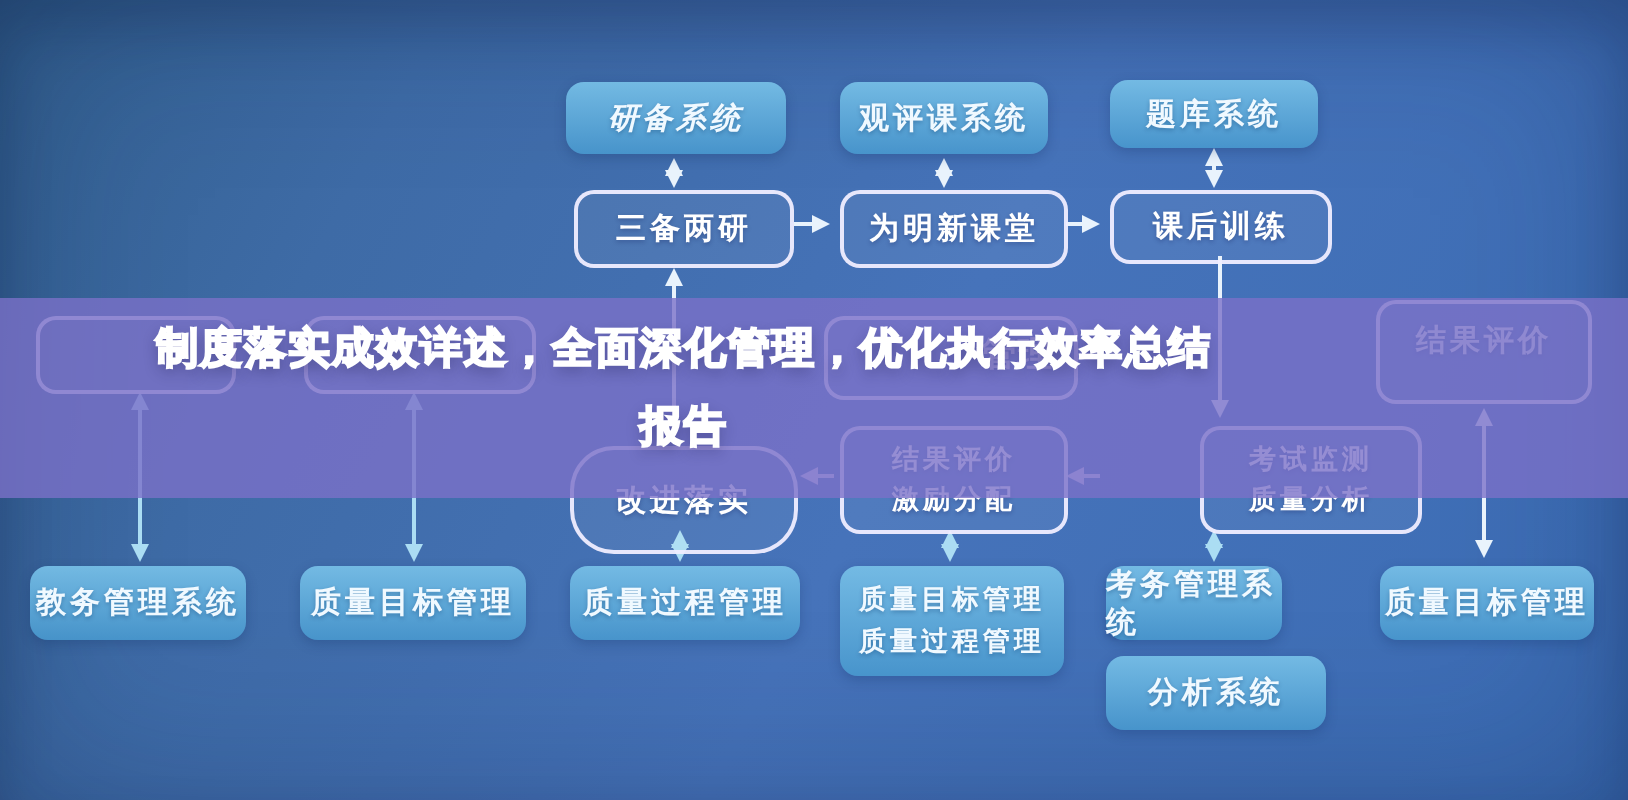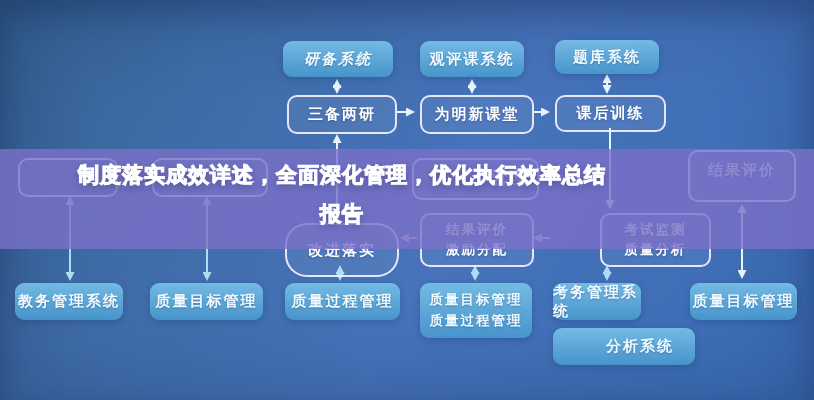--- a/index.html
+++ b/index.html
@@ -149,21 +149,21 @@
   <div class="sys two node" style="left:420px;top:283px;width:112px;height:55px;">
     <span class="ln">质量目标管理</span>
     <span class="ln">质量过程管理</span>
   </div>
   <div class="sys node" style="left:553px;top:283px;width:88px;height:37px;">
     <span>考务管理系统</span>
   </div>
   <div class="sys node" style="left:690px;top:283px;width:107px;height:37px;">
     <span>质量目标管理</span>
   </div>
-  <div class="sys node" style="left:553px;top:328px;width:110px;height:37px;padding-left:32px;">
+  <div class="sys node" style="left:553px;top:328px;width:110px;height:37px;">
     <span>分析系统</span>
   </div>
 
   <div class="band"></div>
 
   <div class="big-title">
     <div>制度落实成效详述，全面深化管理，优化执行效率总结</div>
     <div>报告</div>
   </div>
 

